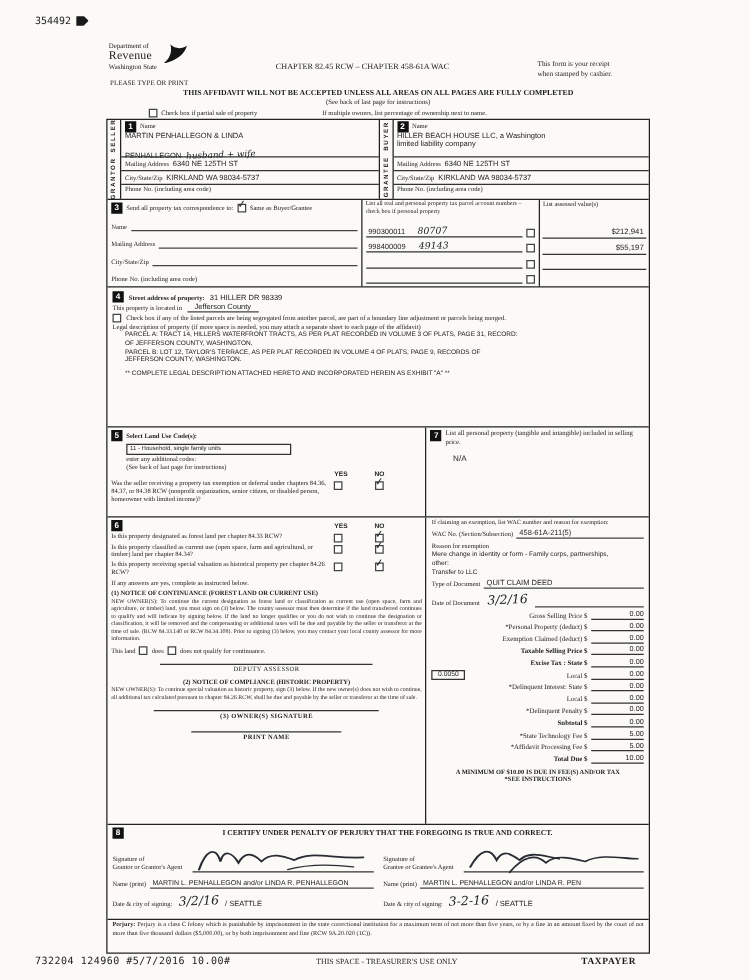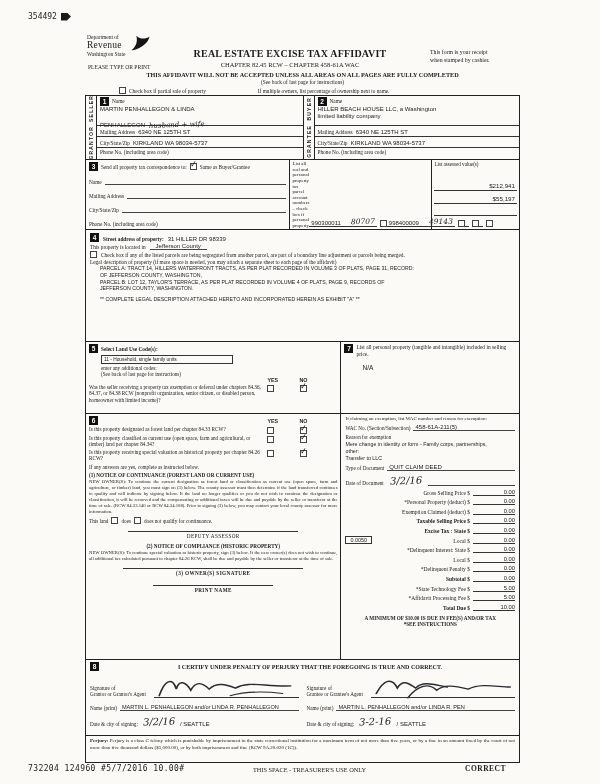--- a/index.html
+++ b/index.html
@@ -54,21 +54,21 @@
   .pfname{height:30px;line-height:1.15;}
   .pfname .l1{display:flex;gap:3px;align-items:center;}
   .pfaddr,.pfcity{height:11px;display:flex;align-items:flex-end;gap:3px;padding-bottom:1px;}
   .pfphone{flex:1;border-bottom:none;display:flex;align-items:flex-start;}
 
   
   .r3{height:70px;}
   .s3l{width:47%;border-right:1px solid #222;padding:2px 3px;display:flex;flex-direction:column;}
   .s3l .line1{display:flex;align-items:center;gap:3px;}
   .s3field{display:flex;align-items:flex-end;gap:3px;flex:1;}
-  .s3m{width:33%;border-right:1px solid #222;padding:1px 3px;display:flex;flex-direction:row;}
+  .s3m{width:33%;border-right:1px solid #222;padding:1px 3px;display:flex;flex-direction:column;}
   .s3head{height:17px;font-size:4.9px;line-height:1.15;}
   .prow{display:flex;align-items:flex-end;gap:3px;flex:1;padding-bottom:1px;}
   .pline{flex:1;border-bottom:1px solid #333;display:flex;gap:10px;align-items:flex-end;padding:0 2px;}
   .s3r{width:20%;padding:1px 2px;display:flex;flex-direction:column;}
   .s3rhead{height:17px;font-size:5.1px;}
   .aval{flex:1;display:flex;align-items:flex-end;justify-content:flex-end;border-bottom:1px solid #333;font-family:"Liberation Sans",sans-serif;font-size:6.2px;padding:0 2px 1px;}
   .aval.empty{border-bottom:1px solid #333;}
   .aval:last-child{border-bottom:none;}
 
   
@@ -151,21 +151,20 @@
     <div class="logo-text">
       <div class="lt1">Department of</div>
       <div class="lt2">Revenue</div>
       <div class="lt3">Washington State</div>
     </div>
     <svg class="logo-flag" viewBox="0 0 30 24">
       <path d="M3,22 C10,17 12,9 10,2 C15,7 23,7 28,3 C26,12 17,19 5,22 Z" fill="#151515"></path>
     </svg>
   </div>
   <div class="title-wrap">
-    <div class="form-title">REAL ESTATE EXCISE TAX AFFIDAVIT</div>
     <div class="form-chapter">CHAPTER 82.45 RCW – CHAPTER 458-61A WAC</div>
   </div>
   <div class="receipt">
     <div>This form is your receipt</div>
     <div>when stamped by cashier.</div>
   </div>
 </div>
 
 <div class="type-print">PLEASE TYPE OR PRINT</div>
 <div class="warning">THIS AFFIDAVIT WILL NOT BE ACCEPTED UNLESS ALL AREAS ON ALL PAGES ARE FULLY COMPLETED</div>
@@ -553,13 +552,13 @@
   </div>
 
   <div class="row perj">
     <span class="b">Perjury:</span>
     <span>Perjury is a class C felony which is punishable by imprisonment in the state correctional institution for a maximum term of not more than five years, or by a fine in an amount fixed by the court of not more than five thousand dollars ($5,000.00), or by both imprisonment and fine (RCW 9A.20.020 (1C)).</span>
   </div>
 </div>
 
 <div class="footer-stamp">732204 124960 #5/7/2016 10.00#</div>
 <div class="footer-treasurer">THIS SPACE - TREASURER'S USE ONLY</div>
-<div class="footer-taxpayer">CORRECT</div>
+<div class="footer-taxpayer">TAXPAYER</div>
 
 </body></html>

